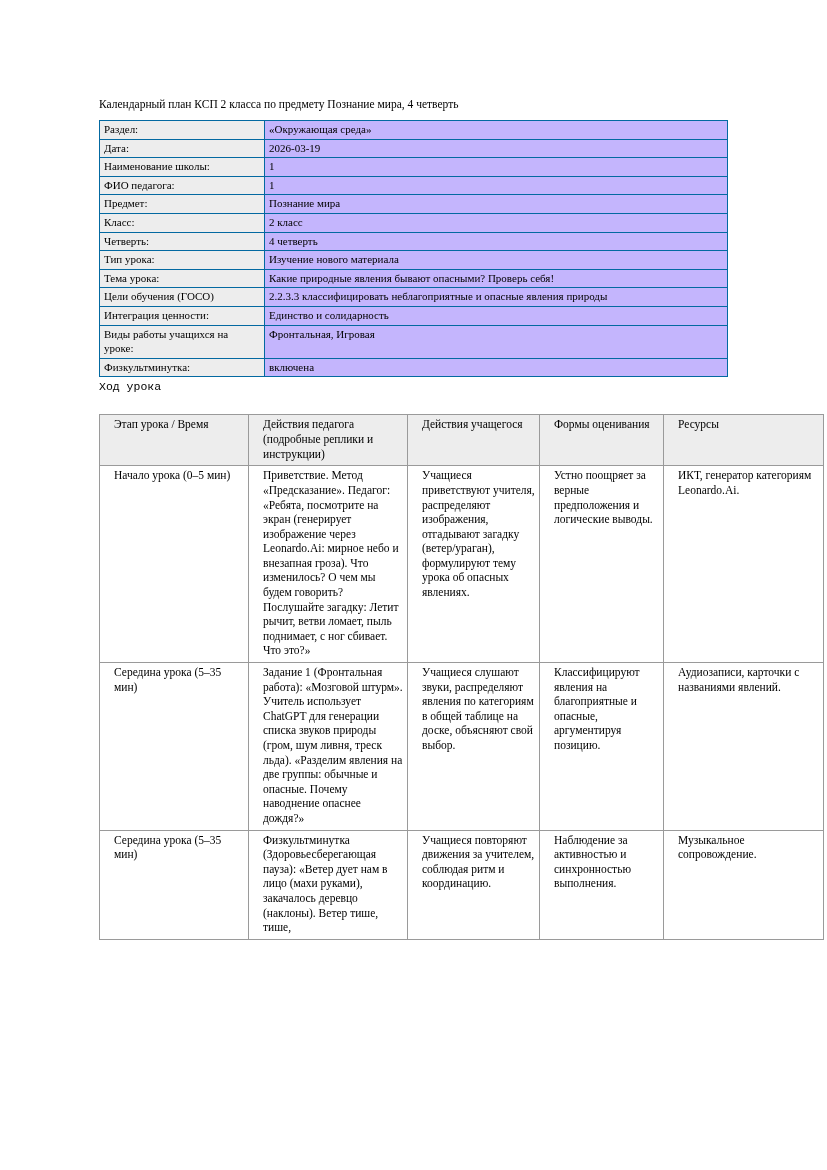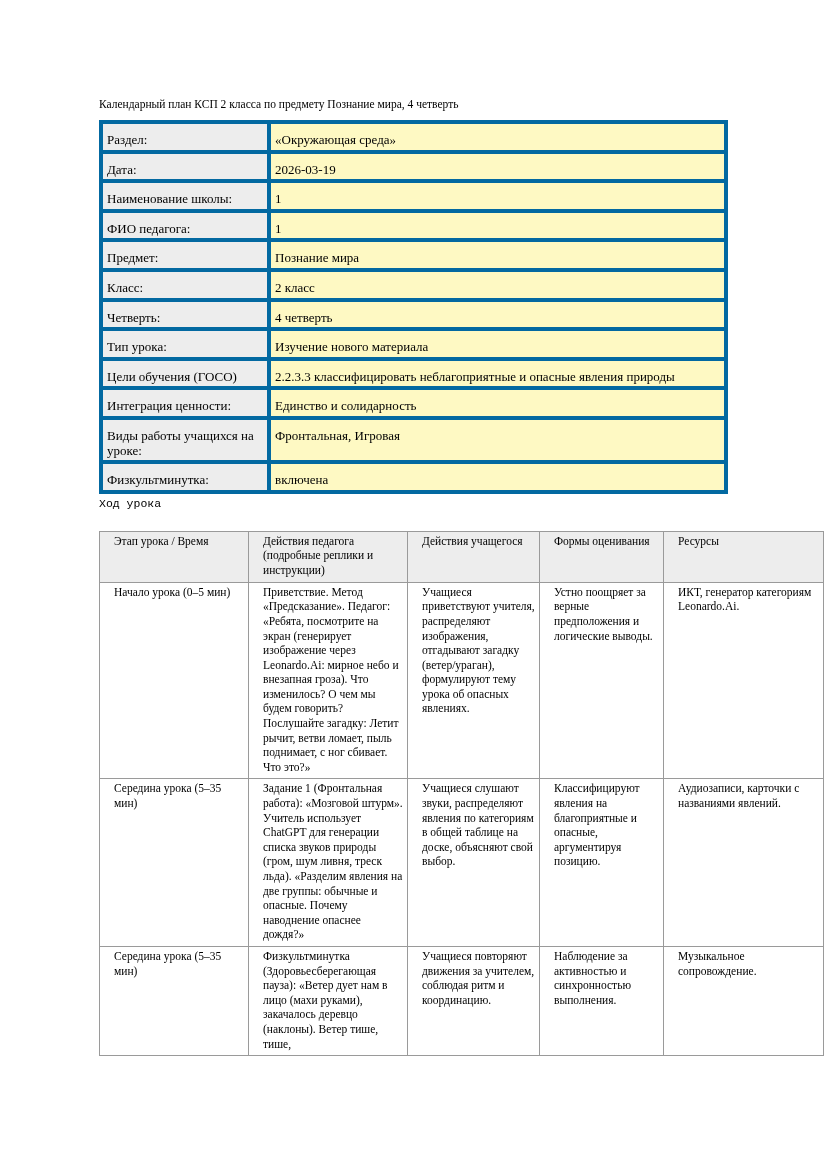--- a/index.html
+++ b/index.html
@@ -34,32 +34,32 @@
     line-height: 16px;
     margin-bottom: 8px;
     white-space: nowrap;
   }
   table {
     border-collapse: collapse;
     width: 629px;
     table-layout: fixed;
   }
   table.info td {
-    border: 4px solid #0369a1;
+    border: 1px solid #0369a1;
     vertical-align: top;
-    padding: 9px 4px 2px 4px;
-    font-size: 13px;
+    padding: 1px 4px 2px 4px;
+    font-size: 11px;
     line-height: 14.6px;
   }
   table.info td.label {
     width: 156px;
     background: #ededed;
   }
   table.info td.value {
-    background: #fef9c3;
+    background: #c4b5fd;
     margin-left: 16px;
   }
   .hod {
     font-size: 11.5px;
     line-height: 15px;
     margin-top: 2px;
     margin-bottom: 20px;
     font-family: Liberation Mono, monospace;
   }
   table.lesson {
@@ -123,20 +123,24 @@
         </tr>
         <tr>
           <td class="label">Четверть:</td>
           <td class="value">4 четверть</td>
         </tr>
         <tr>
           <td class="label">Тип урока:</td>
           <td class="value">Изучение нового материала</td>
         </tr>
         <tr>
+          <td class="label">Тема урока:</td>
+          <td class="value">Какие природные явления бывают опасными? Проверь себя!</td>
+        </tr>
+        <tr>
           <td class="label">Цели обучения (ГОСО)</td>
           <td class="value">2.2.3.3 классифицировать неблагоприятные и опасные явления природы</td>
         </tr>
         <tr>
           <td class="label">Интеграция ценности:</td>
           <td class="value">Единство и солидарность</td>
         </tr>
         <tr>
           <td class="label">Виды работы учащихся на уроке:</td>
           <td class="value">Фронтальная, Игровая</td>

